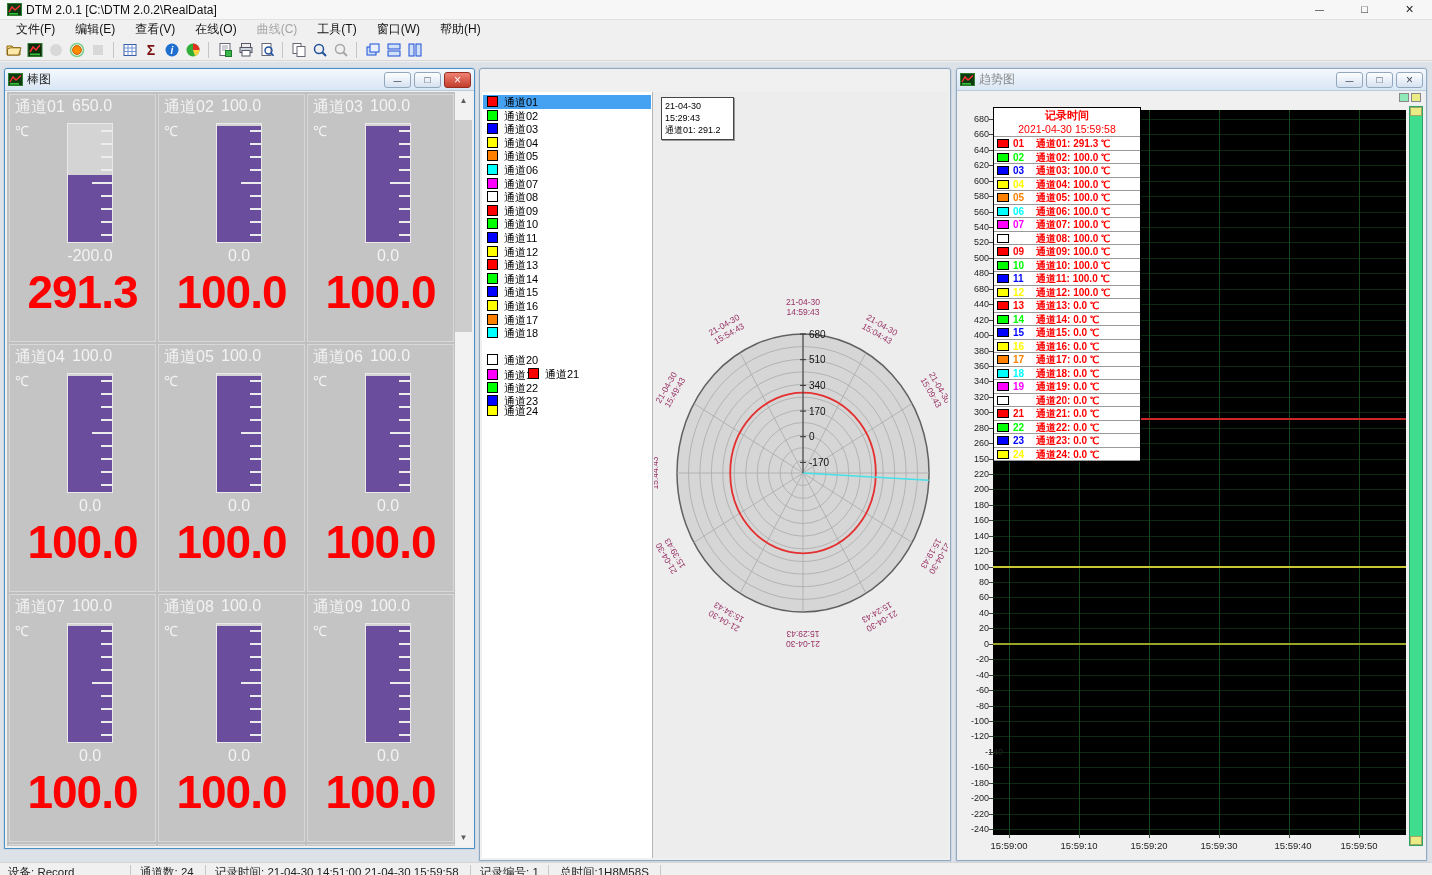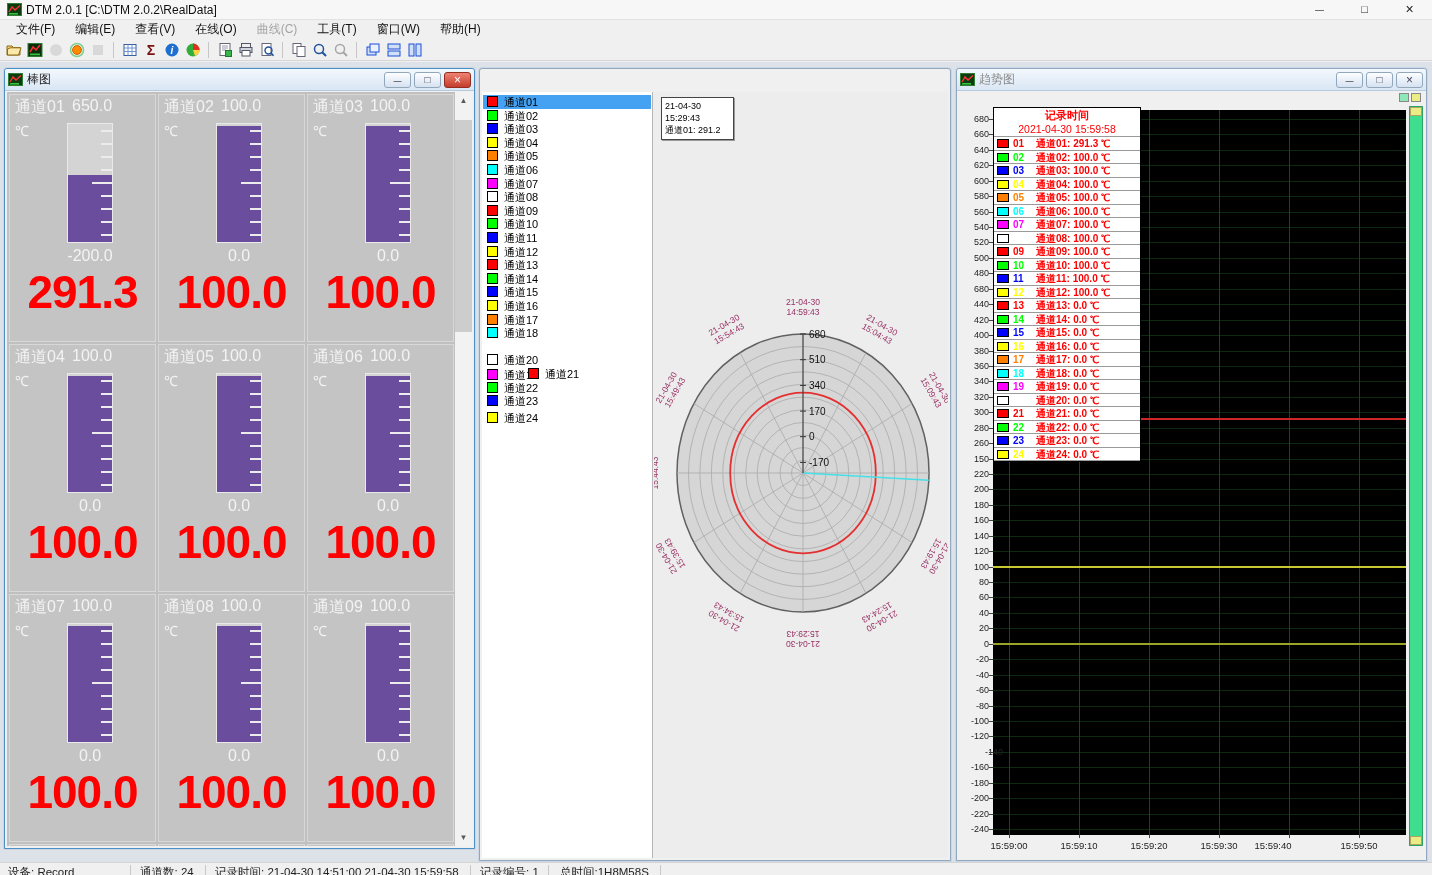--- a/index.html
+++ b/index.html
@@ -556,21 +556,21 @@
             <span class="llab">通道21</span>
           </div>
           <div class="litem" style="top: 288.6px;">
             <div class="lsw" style="background: rgb(0, 255, 0);"></div>
             <span class="llab">通道22</span>
           </div>
           <div class="litem" style="top: 302.2px;">
             <div class="lsw" style="background: rgb(0, 0, 255);"></div>
             <span class="llab">通道23</span>
           </div>
-          <div class="litem" style="top: 319px;">
+          <div class="litem" style="top: 312px;">
             <div class="lsw" style="background: rgb(255, 255, 0);"></div>
             <span class="llab">通道24</span>
           </div>
         </div>
       <div class="chartpane"><svg width="296" height="766" xmlns="http://www.w3.org/2000/svg">
             <ellipse cx="149" cy="381" rx="126" ry="139" fill="#d6d6d6" stroke="#606060" stroke-width="1.5"></ellipse>
             <ellipse cx="149" cy="381" rx="11.5" ry="12.6" fill="none" stroke="#a9a9a9" stroke-width="0.8"></ellipse>
             <ellipse cx="149" cy="381" rx="22.9" ry="25.3" fill="none" stroke="#a9a9a9" stroke-width="0.8"></ellipse>
             <ellipse cx="149" cy="381" rx="34.4" ry="37.9" fill="none" stroke="#a9a9a9" stroke-width="0.8"></ellipse>
             <ellipse cx="149" cy="381" rx="45.8" ry="50.5" fill="none" stroke="#a9a9a9" stroke-width="0.8"></ellipse>
@@ -927,21 +927,21 @@
         <div class="ytick" style="left: 30px; top: 737px;"></div>
         <div class="xtick" style="left: 50px; top: 743px;"></div>
         <div class="xlab" style="left: 20px; top: 748px;">15:59:00</div>
         <div class="xtick" style="left: 120px; top: 743px;"></div>
         <div class="xlab" style="left: 90px; top: 748px;">15:59:10</div>
         <div class="xtick" style="left: 190px; top: 743px;"></div>
         <div class="xlab" style="left: 160px; top: 748px;">15:59:20</div>
         <div class="xtick" style="left: 260px; top: 743px;"></div>
         <div class="xlab" style="left: 230px; top: 748px;">15:59:30</div>
         <div class="xtick" style="left: 330px; top: 743px;"></div>
-        <div class="xlab" style="left: 284px; top: 748px;">15:59:40</div>
+        <div class="xlab" style="left: 304px; top: 748px;">15:59:40</div>
         <div class="xtick" style="left: 400px; top: 743px;"></div>
         <div class="xlab" style="left: 370px; top: 748px;">15:59:50</div>
       </div>
   </div>
 </div>
 
 <div class="statusbar">
     <div class="sseg" style="left: 8px;">设备: Record</div>
     <div class="sseg" style="left: 140px;">通道数: 24</div>
     <div class="sseg" style="left: 215px;">记录时间: 21-04-30 14:51:00  21-04-30 15:59:58</div>

